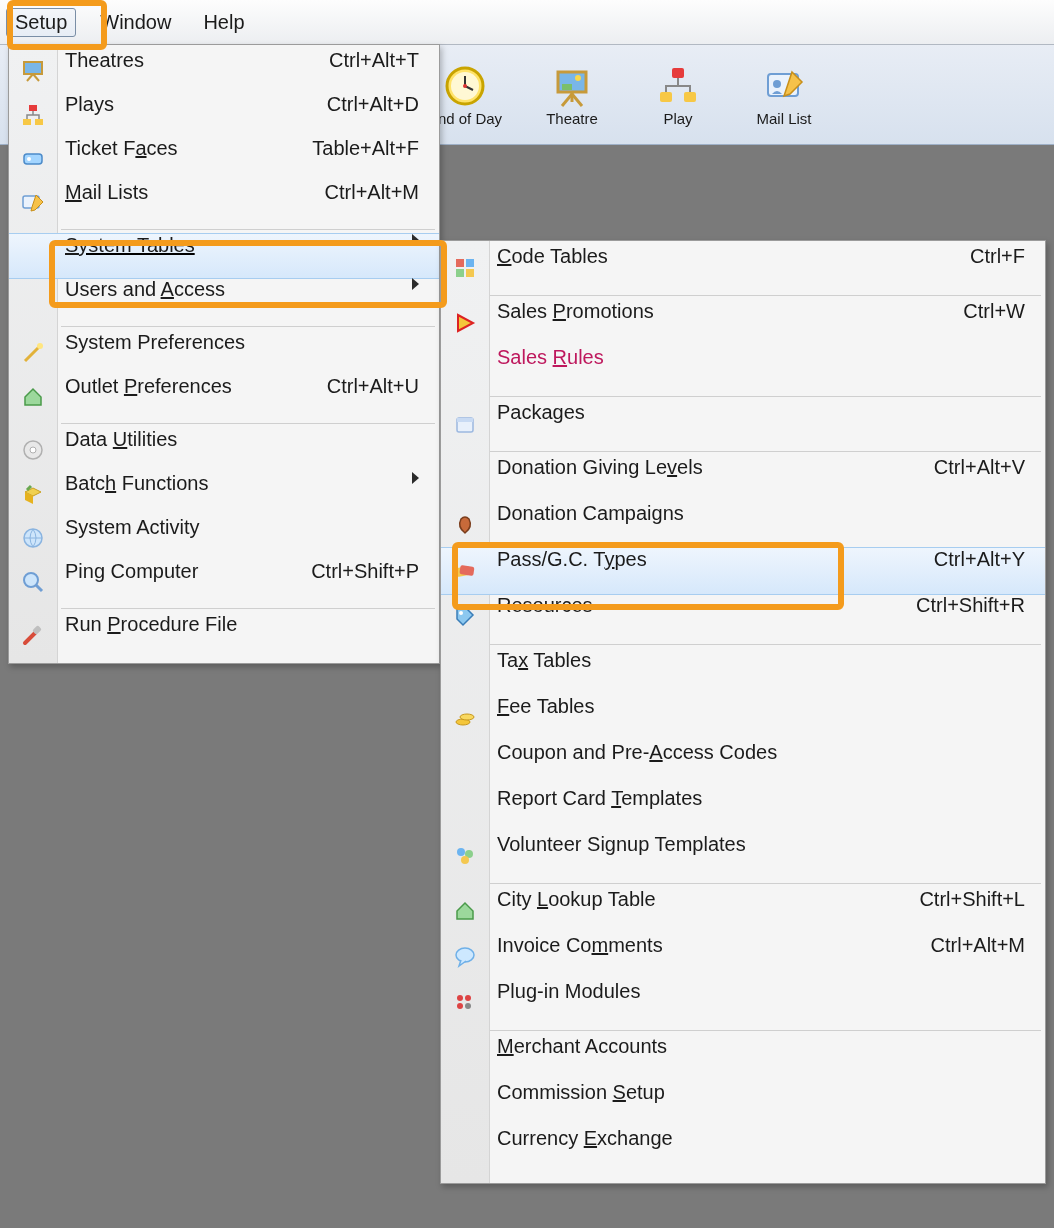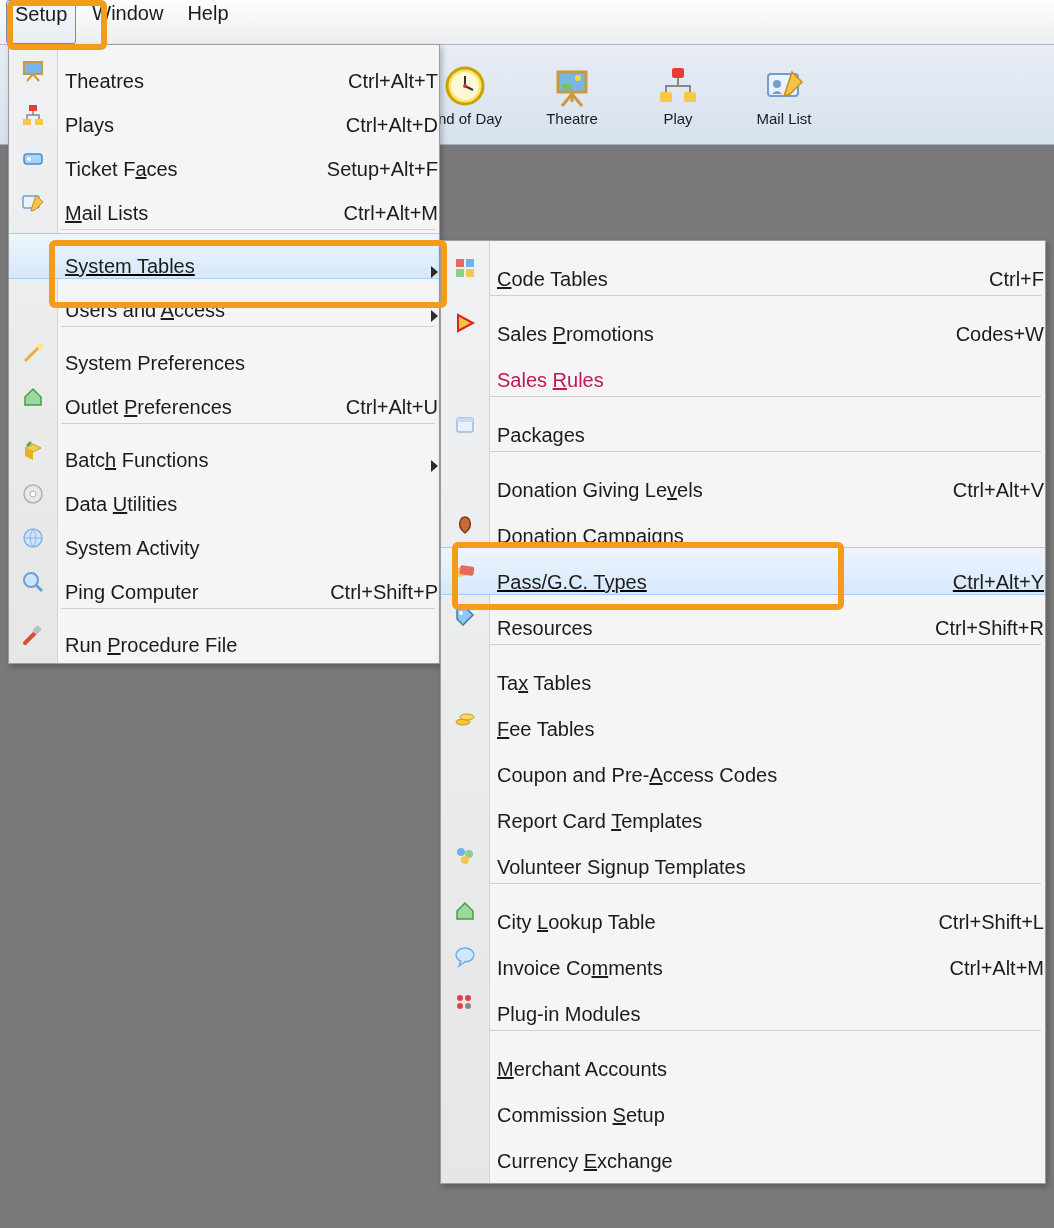--- a/index.html
+++ b/index.html
@@ -21,21 +21,22 @@
   }
 
   
   .menubar {
     position: absolute;
     left: 0; right: 0; top: 0;
     height: 44px;
     background: linear-gradient(#fdfdfd, #eceef1);
     border-bottom: 1px solid #b1b8c2;
     display: flex;
-    gap: 8px;
+    align-items: center;
+    gap: 16px;
     padding-left: 6px;
     font-size: 20px;
     color: #1b1b1b;
     z-index: 5;
   }
   .menubar .menu-item {
     padding: 2px 8px;
     cursor: default;
   }
   .menubar .menu-item.setup {
@@ -87,24 +88,24 @@
   .menu1 .iconcol {
     position: absolute;
     left: 0; top: 0; bottom: 0;
     width: 48px;
     background: linear-gradient(#f0f1f2, #e6e6e6);
     border-right: 1px solid #d4d4d4;
   }
   .menu1 .row, .menu2 .row {
     position: relative;
     display: flex;
-    align-items: flex-end;
+    align-items: flex-start;
     height: 44px;
     padding-left: 56px;
-    padding-right: 1px;
+    padding-right: 20px;
     cursor: default;
   }
   .menu1 .row .lbl, .menu2 .row .lbl {
     flex: 1;
     white-space: nowrap;
     color: #1b1b1b;
   }
   .menu1 .row .accel, .menu2 .row .accel {
     color: #1b1b1b;
     margin-left: 20px;
@@ -155,21 +156,21 @@
     width: 48px;
     background: linear-gradient(#f0f1f2, #e6e6e6);
     border-right: 1px solid #d4d4d4;
   }
   .menu2 .row { height: 46px; }
   .menu2 .row.disabled .lbl { color: #be185d; }
   .menu2 .row.hover {
     background: linear-gradient(#eef5fd, #d6e8fb);
     border-top: 1px solid #a7cdf0;
     border-bottom: 1px solid #a7cdf0;
-    margin-top: -1px; margin-bottom: -1px; text-decoration: underline;
+    margin-top: -1px; margin-bottom: -1px;
   }
 
   
   .hl {
     position: absolute;
     border: 6px solid #f49b1c;
     border-radius: 6px;
     pointer-events: none;
     z-index: 50;
   }
@@ -271,21 +272,21 @@
       <span class="accel">Ctrl+Alt+D</span>
     </div>
     <div class="row">
       <span class="ic">
           <svg width="24" height="24">
             <rect x="3" y="7" width="18" height="10" rx="3" fill="#a3d5ff" stroke="#4c8bc9" stroke-width="1.5"></rect>
             <circle cx="8" cy="12" r="2" fill="#fff"></circle>
           </svg>
         </span>
       <span class="lbl">Ticket F<span class="u">a</span>ces</span>
-      <span class="accel">Setup+Alt+F</span>
+      <span class="accel">Table+Alt+F</span>
     </div>
     <div class="row">
       <span class="ic">
           <svg width="24" height="24">
             <rect x="2" y="5" width="16" height="12" rx="2" fill="#eaf2fc" stroke="#6f9ed4" stroke-width="1.5"></rect>
             <path d="M15 4 L22 11 L14 19 L10 20 L11 16 Z" fill="#f6c24a" stroke="#c88f1a"></path>
           </svg>
         </span>
       <span class="lbl"><span class="u">M</span>ail Lists</span>
       <span class="accel">Ctrl+Alt+M</span>
@@ -321,36 +322,36 @@
         </span>
       <span class="lbl">Outlet <span class="u">P</span>references</span>
       <span class="accel">Ctrl+Alt+U</span>
     </div>
 
     <div class="sep"></div>
 
     <div class="row">
       <span class="ic">
           <svg width="24" height="24">
+            <circle cx="12" cy="12" r="9" fill="#e8e8e8" stroke="#b0b0b0" stroke-width="1.5"></circle>
+            <circle cx="12" cy="12" r="3" fill="#fff" stroke="#b0b0b0"></circle>
+          </svg>
+        </span>
+      <span class="lbl">Data <span class="u">U</span>tilities</span>
+    </div>
+    <div class="row">
+      <span class="ic">
+          <svg width="24" height="24">
             <path d="M4 10 L12 6 L20 10 L12 14 Z" fill="#f0d050" stroke="#c9a020"></path>
             <path d="M4 10 V18 L12 22 V14 Z" fill="#e6b21e"></path>
             <path d="M6 8 L10 4" stroke="#6aa84f" stroke-width="3"></path>
           </svg>
         </span>
       <span class="lbl">Batc<span class="u">h</span> Functions</span>
       <span class="sub-arrow"></span>
-    </div>
-    <div class="row">
-      <span class="ic">
-          <svg width="24" height="24">
-            <circle cx="12" cy="12" r="9" fill="#e8e8e8" stroke="#b0b0b0" stroke-width="1.5"></circle>
-            <circle cx="12" cy="12" r="3" fill="#fff" stroke="#b0b0b0"></circle>
-          </svg>
-        </span>
-      <span class="lbl">Data <span class="u">U</span>tilities</span>
     </div>
     <div class="row">
       <span class="ic">
           <svg width="24" height="24">
             <circle cx="12" cy="12" r="9" fill="#cde5fb" stroke="#8ab4e0" stroke-width="1.5"></circle>
             <path d="M3 12 H21 M12 3 Q6 12 12 21 M12 3 Q18 12 12 21" stroke="#8ab4e0" fill="none"></path>
           </svg>
         </span>
       <span class="lbl">System Activity</span>
     </div>
@@ -396,21 +397,21 @@
 
     <div class="sep"></div>
 
     <div class="row">
       <span class="ic">
           <svg width="24" height="24">
             <path d="M5 4 L20 12 L5 20 Z" fill="#f4c63a" stroke="#d22" stroke-width="2"></path>
           </svg>
         </span>
       <span class="lbl">Sales <span class="u">P</span>romotions</span>
-      <span class="accel">Codes+W</span>
+      <span class="accel">Ctrl+W</span>
     </div>
     <div class="row disabled">
       <span class="lbl">Sales <span class="u">R</span>ules</span>
     </div>
 
     <div class="sep"></div>
 
     <div class="row">
       <span class="ic">
           <svg width="24" height="24">

